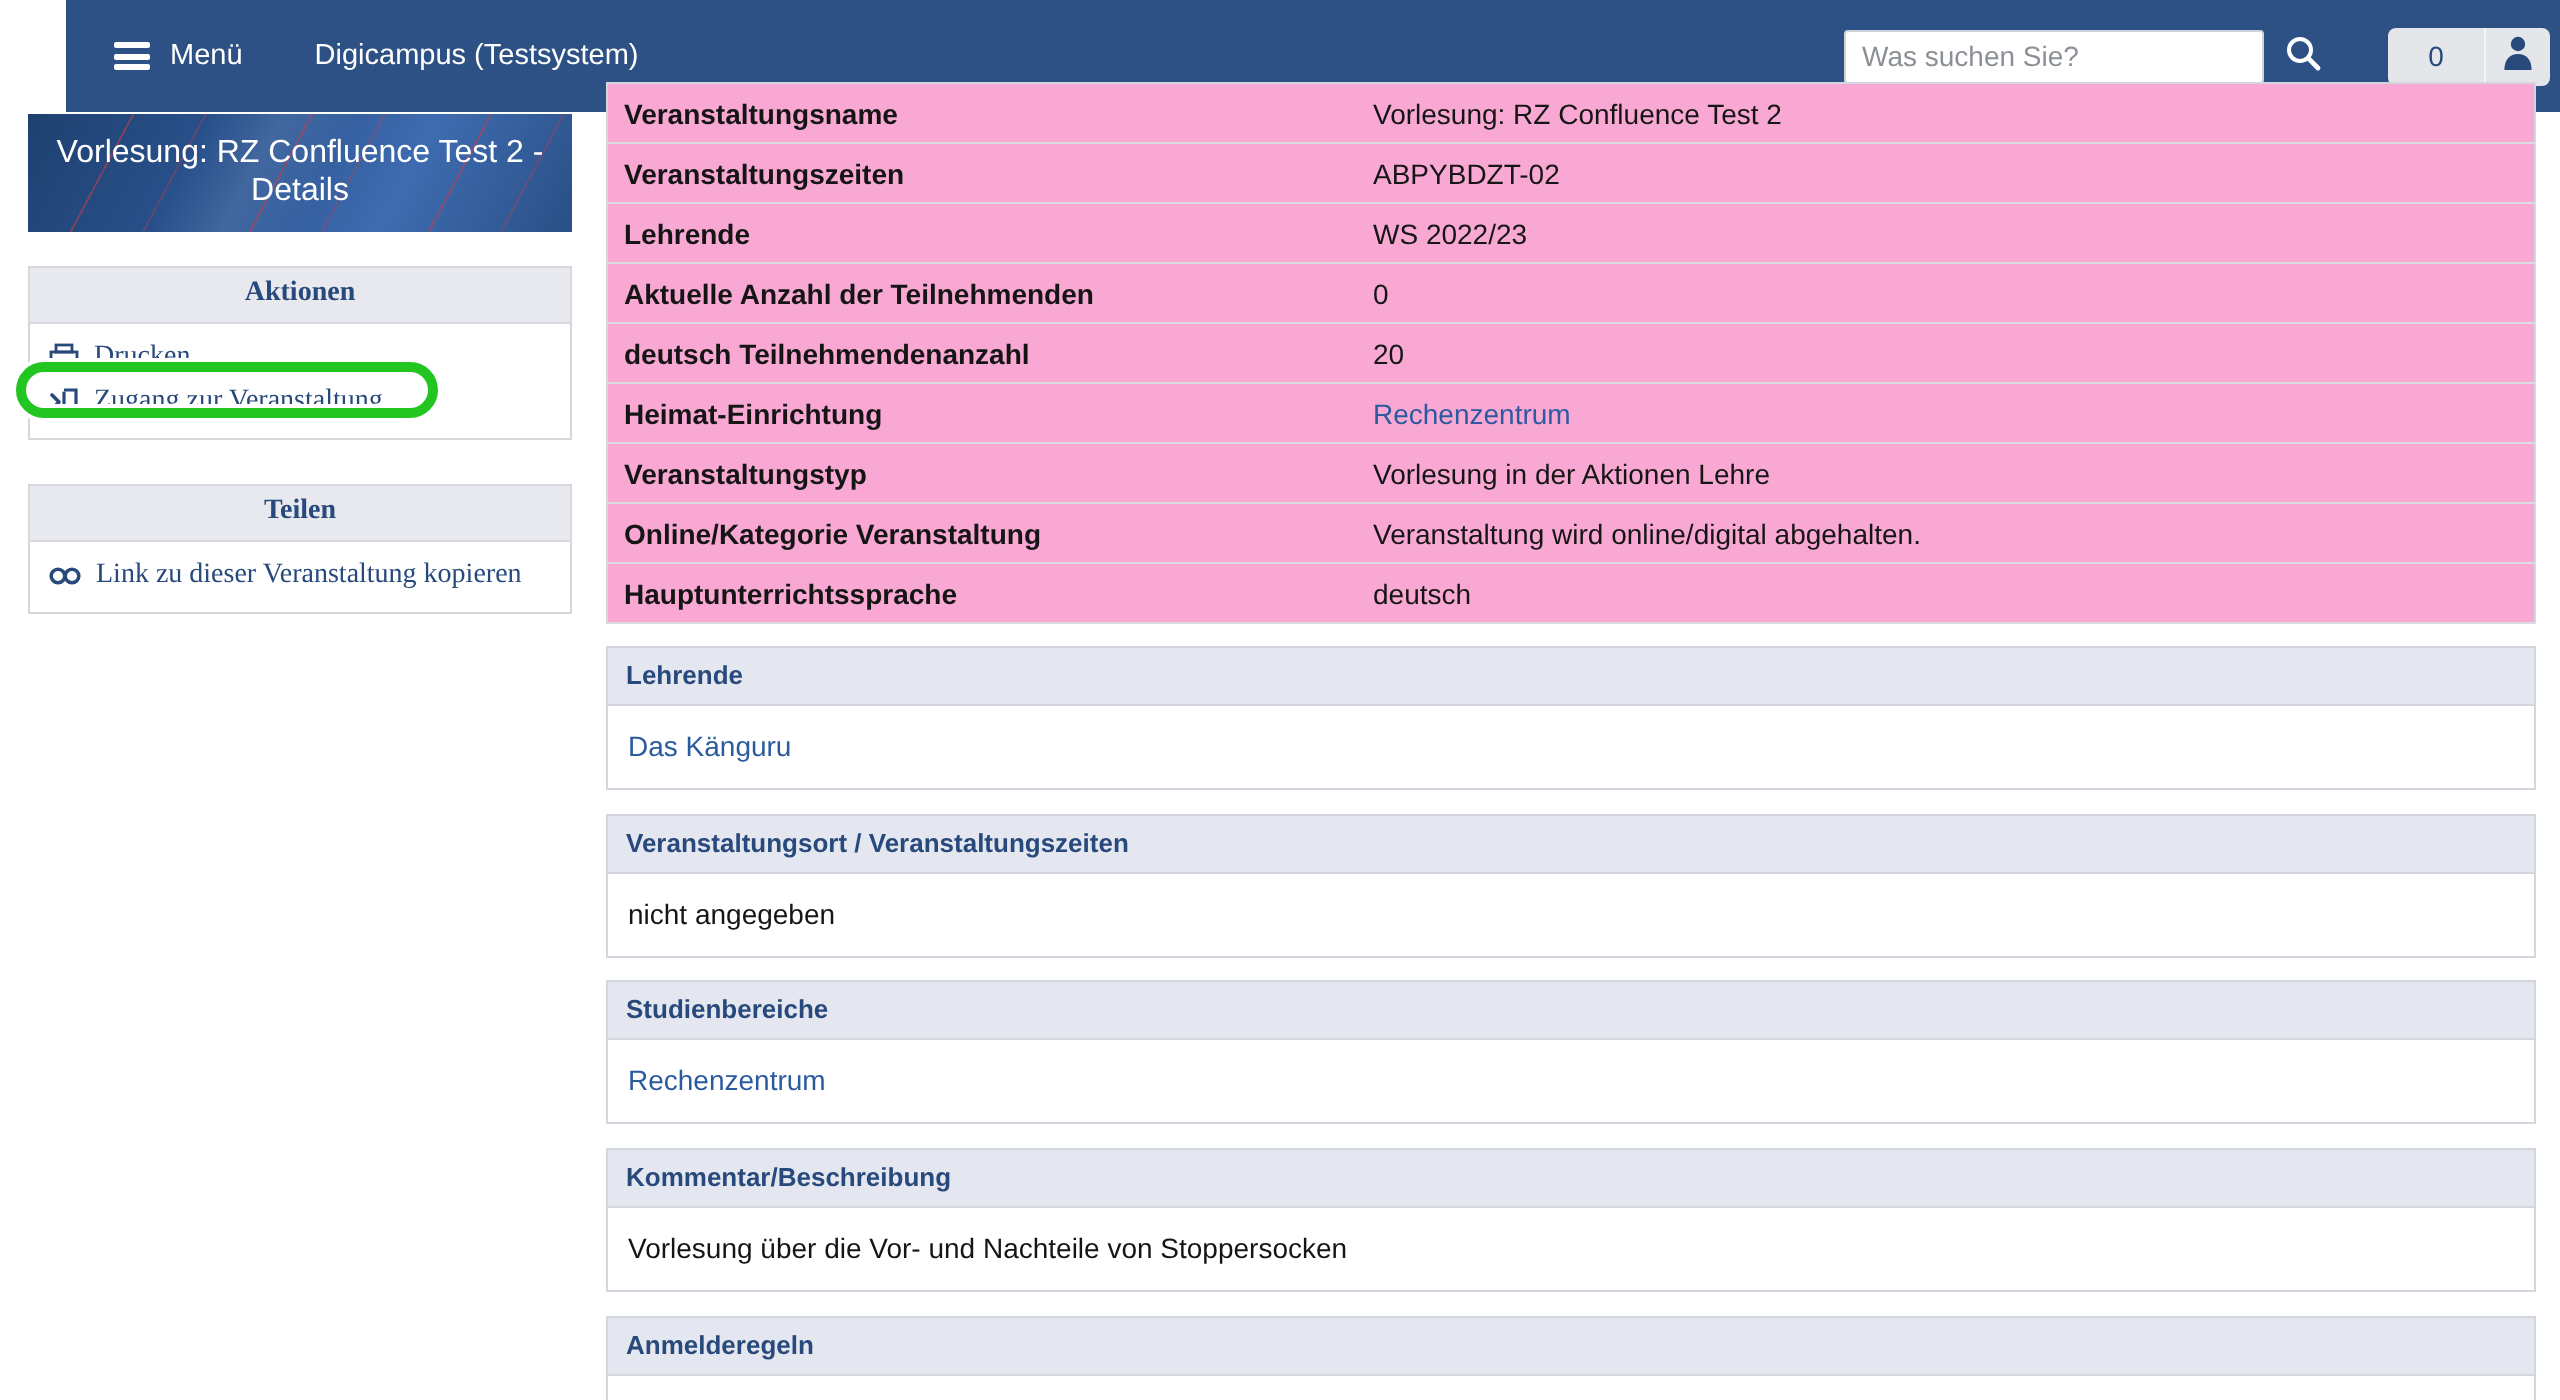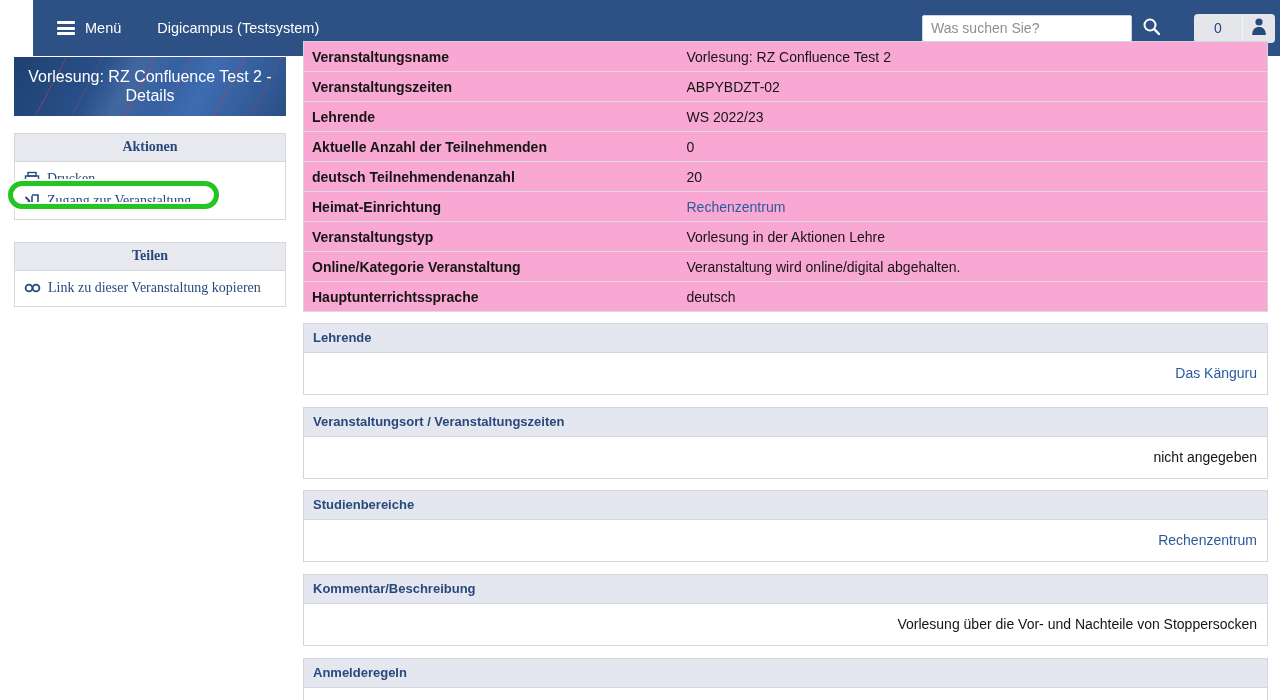--- a/index.html
+++ b/index.html
@@ -60,21 +60,21 @@
     font-size:14px; color:#151515; background:#f9a8d4; }
   table.details td { border-bottom:1px solid #dadce1; height:30px; vertical-align:middle; }
   td.lbl { width:383px; padding-left:8px; font-weight:bold; }
   td.val { padding-left:0; }
   .link { color:#2b5a9e; cursor:pointer; }
 
   .section-box { border:1px solid #d3d6dc; background:#fff; margin-top:11px; }
   .section-box.mt12 { margin-top:12px; }
   .section-head { background:#e5e7f0; border-bottom:1px solid #d3d6dc; padding:6px 9px 7px;
     font-size:13px; font-weight:bold; color:#28497c; }
-  .section-body { padding:12px 10px 13px; font-size:14px; color:#151515; min-height:41px;text-align:right; }
+  .section-body { padding:12px 10px 13px; font-size:14px; color:#151515; min-height:41px; }
 </style>
 </head>
 <body>
 
 <header class="topbar">
   <div class="burger">
     <span></span>
       <span></span>
       <span></span>
   </div>

